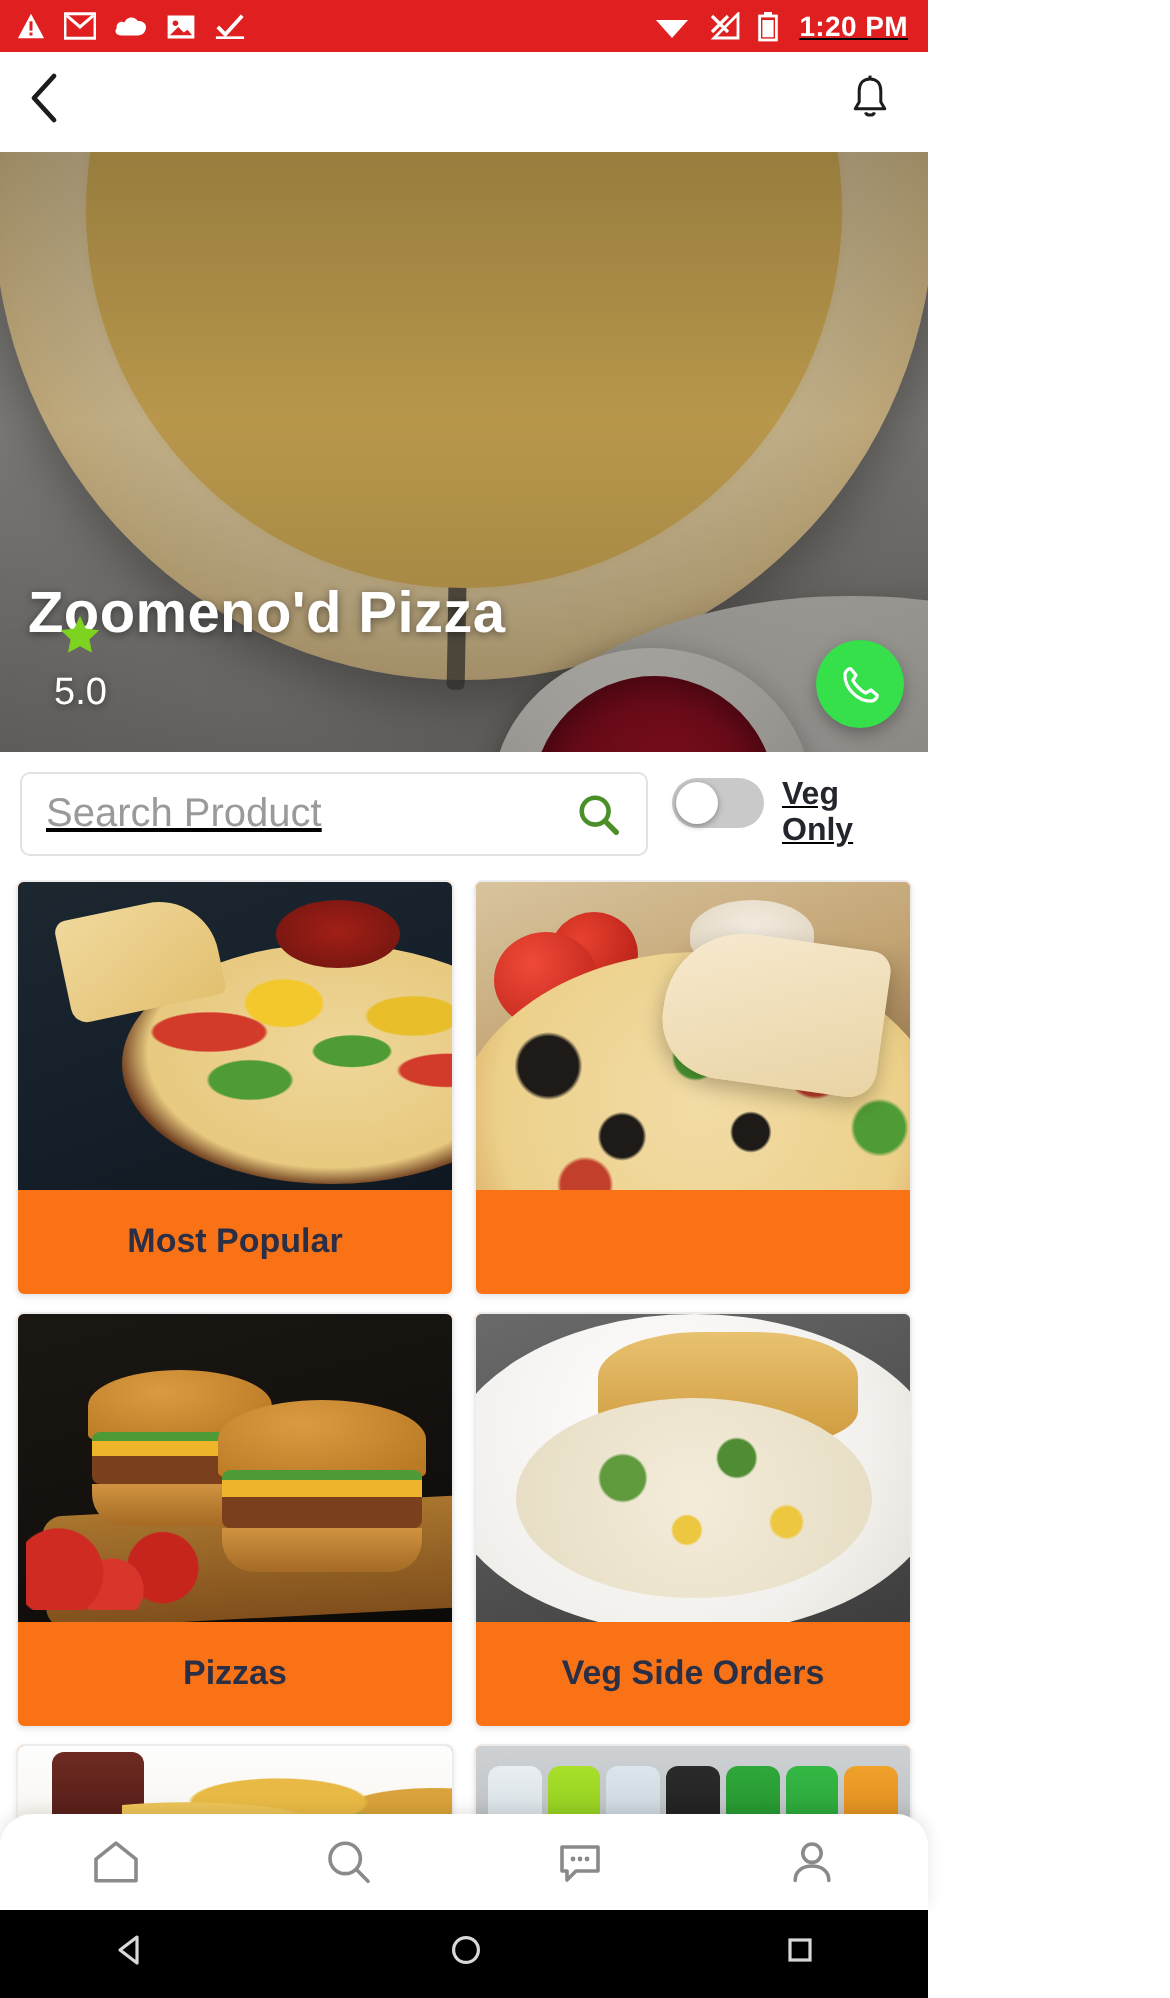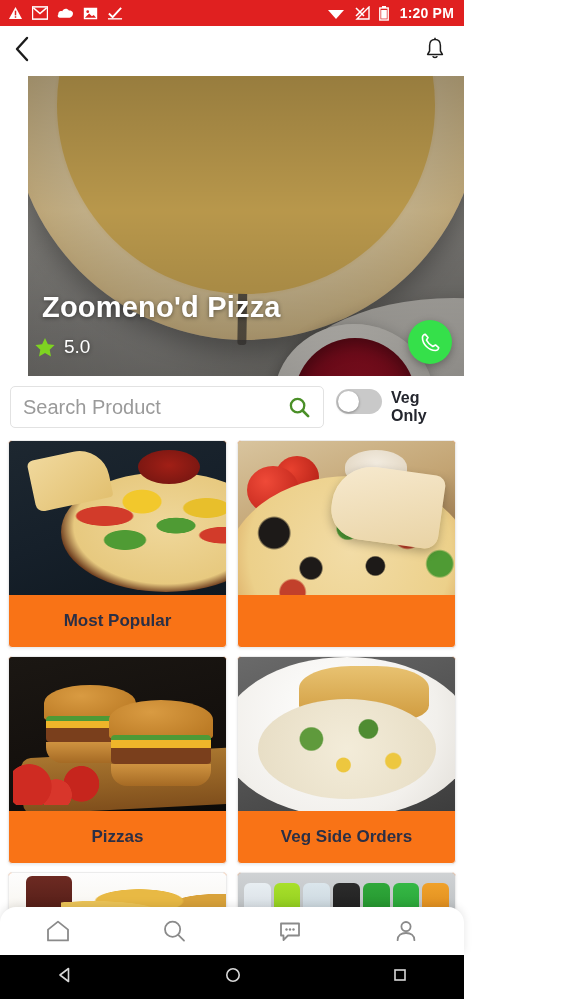--- a/index.html
+++ b/index.html
@@ -1,40 +1,40 @@
 <!DOCTYPE html>
 <html><head>
 <meta charset="utf-8">
 <style>
   * { box-sizing: border-box; margin: 0; padding: 0; }
   html, body {
     width: 585px; height: 999px;
     font-family: "Liberation Sans", sans-serif;
     background: #ffffff; overflow: hidden;
   }
-  .phone { position: relative; width: 464px; height: 999px; background: #fff; }
+  .phone { position: relative; width: 464px; height: 999px; background: #fff; text-decoration: underline; }
 
   
   .statusbar {
     height: 26px; background: #e02020; display: flex;
     align-items: center; justify-content: space-between;
     padding: 0 10px 0 8px;
   }
   .sb-left, .sb-right { display: flex; align-items: center; gap: 9px; }
   .sb-ico { display: block; }
   .sb-time { color: #fff; font-size: 14px; font-weight: bold; letter-spacing: .2px; margin-left: 2px; }
 
   
   .appbar {
     height: 50px; background: #fff; display: flex; align-items: center;
     justify-content: space-between; padding: 0 18px 0 14px;
   }
 
   
-  .hero { position: relative; height: 300px; overflow: hidden; background: #8b5cf6; margin-left: 28px; }
+  .hero { position: relative; height: 300px; overflow: hidden; background: #8b5cf6; }
   .hero-photo { position: absolute; inset: 0; }
   .hero-bg { position: absolute; inset: 0;
     background:
       radial-gradient(circle at 30% 88%, rgba(255,255,255,.10) 0%, rgba(255,255,255,0) 40%),
       linear-gradient(170deg, #a6a49f 0%, #96948f 45%, #8e8c88 70%, #87857f 100%);
   }
   
   .pizza {
     position: absolute; left: 50%; top: -206px; transform: translateX(-50%);
     width: 470px; height: 470px; border-radius: 50%;
@@ -85,23 +85,23 @@
   .hero-shade {
     position: absolute; inset: 0;
     background: linear-gradient(180deg, rgba(0,0,0,.34) 0%, rgba(0,0,0,.20) 45%, rgba(0,0,0,.34) 100%);
   }
   .hero-title {
     position: absolute; left: 14px; bottom: 52px; color: #fff;
     font-size: 29px; font-weight: bold; letter-spacing: .2px;
     text-shadow: 0 1px 4px rgba(0,0,0,.45);
   }
   .hero-rating {
-    position: absolute; left: 6px; bottom: 18px;
+    position: absolute; left: 27px; bottom: 18px;
     display: flex; align-items: center; gap: 8px;
-    color: #fff; font-size: 19px; text-shadow: 0 1px 4px rgba(0,0,0,.45);
+    color: #fff; font-size: 19px; text-shadow: 0 1px 4px rgba(0,0,0,.45); flex-direction: column;
   }
   .fab {
     position: absolute; right: 12px; bottom: 12px; width: 44px; height: 44px;
     border-radius: 50%; background: #35e04a;
     display: flex; align-items: center; justify-content: center;
     box-shadow: 0 3px 8px rgba(0,0,0,.3); border: none; cursor: pointer;
   }
 
   
   .searchrow {

